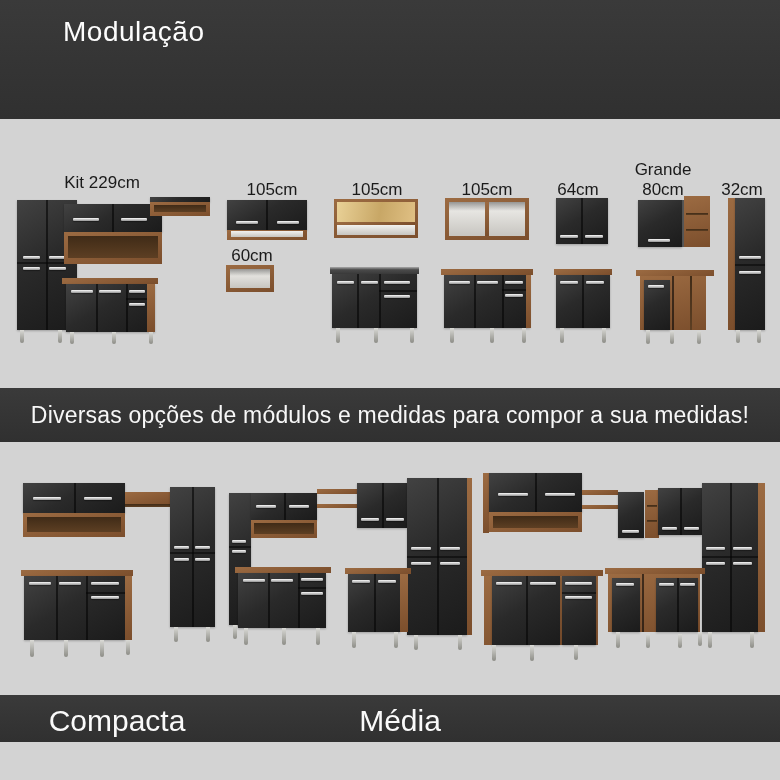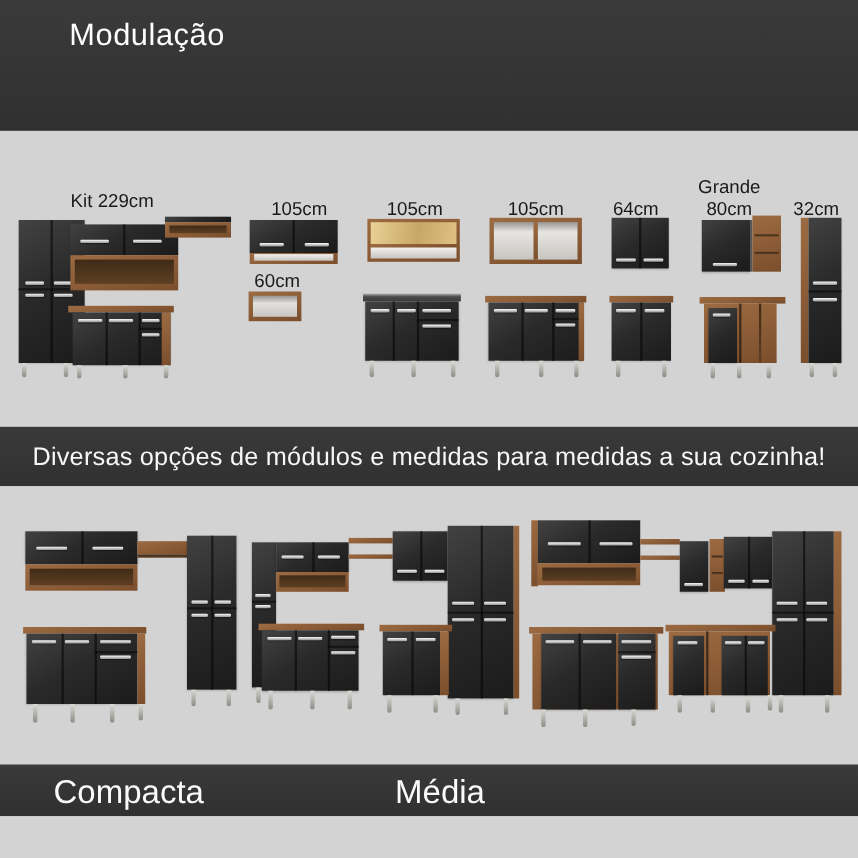--- a/index.html
+++ b/index.html
@@ -176,21 +176,21 @@
   <div class="module">
     <i class="wd" style="left:728px;top:198px;width:7px;height:132px"></i>
     <i class="blk" style="left:735px;top:198px;width:30px;height:132px"></i>
     <i class="gh" style="left:735px;top:264px;width:30px"></i>
     <i class="hdl" style="left:739px;top:256px;width:22px"></i>
     <i class="hdl" style="left:739px;top:271px;width:22px"></i>
     <i class="leg" style="left:736px;top:330px;height:13px"></i>
     <i class="leg" style="left:757px;top:330px;height:13px"></i>
   </div>
 
-  <div class="banner-text">Diversas opções de módulos e medidas para medidas a sua cozinha!</div>
+  <div class="banner-text">Diversas opções de módulos e medidas para compor a sua medidas!</div>
 
   <div class="module">
     <i class="blk" style="left:23px;top:483px;width:102px;height:30px"></i>
     <i class="gv" style="left:74px;top:483px;height:30px"></i>
     <i class="hdl" style="left:33px;top:497px;width:28px"></i>
     <i class="hdl" style="left:84px;top:497px;width:28px"></i>
     <i class="wd" style="left:23px;top:513px;width:102px;height:24px"></i>
     <i class="wdd" style="left:27px;top:517px;width:94px;height:15px"></i>
     <i class="wd" style="left:125px;top:492px;width:46px;height:12px"></i>
     <i class="wdd" style="left:125px;top:504px;width:46px;height:3px"></i>

